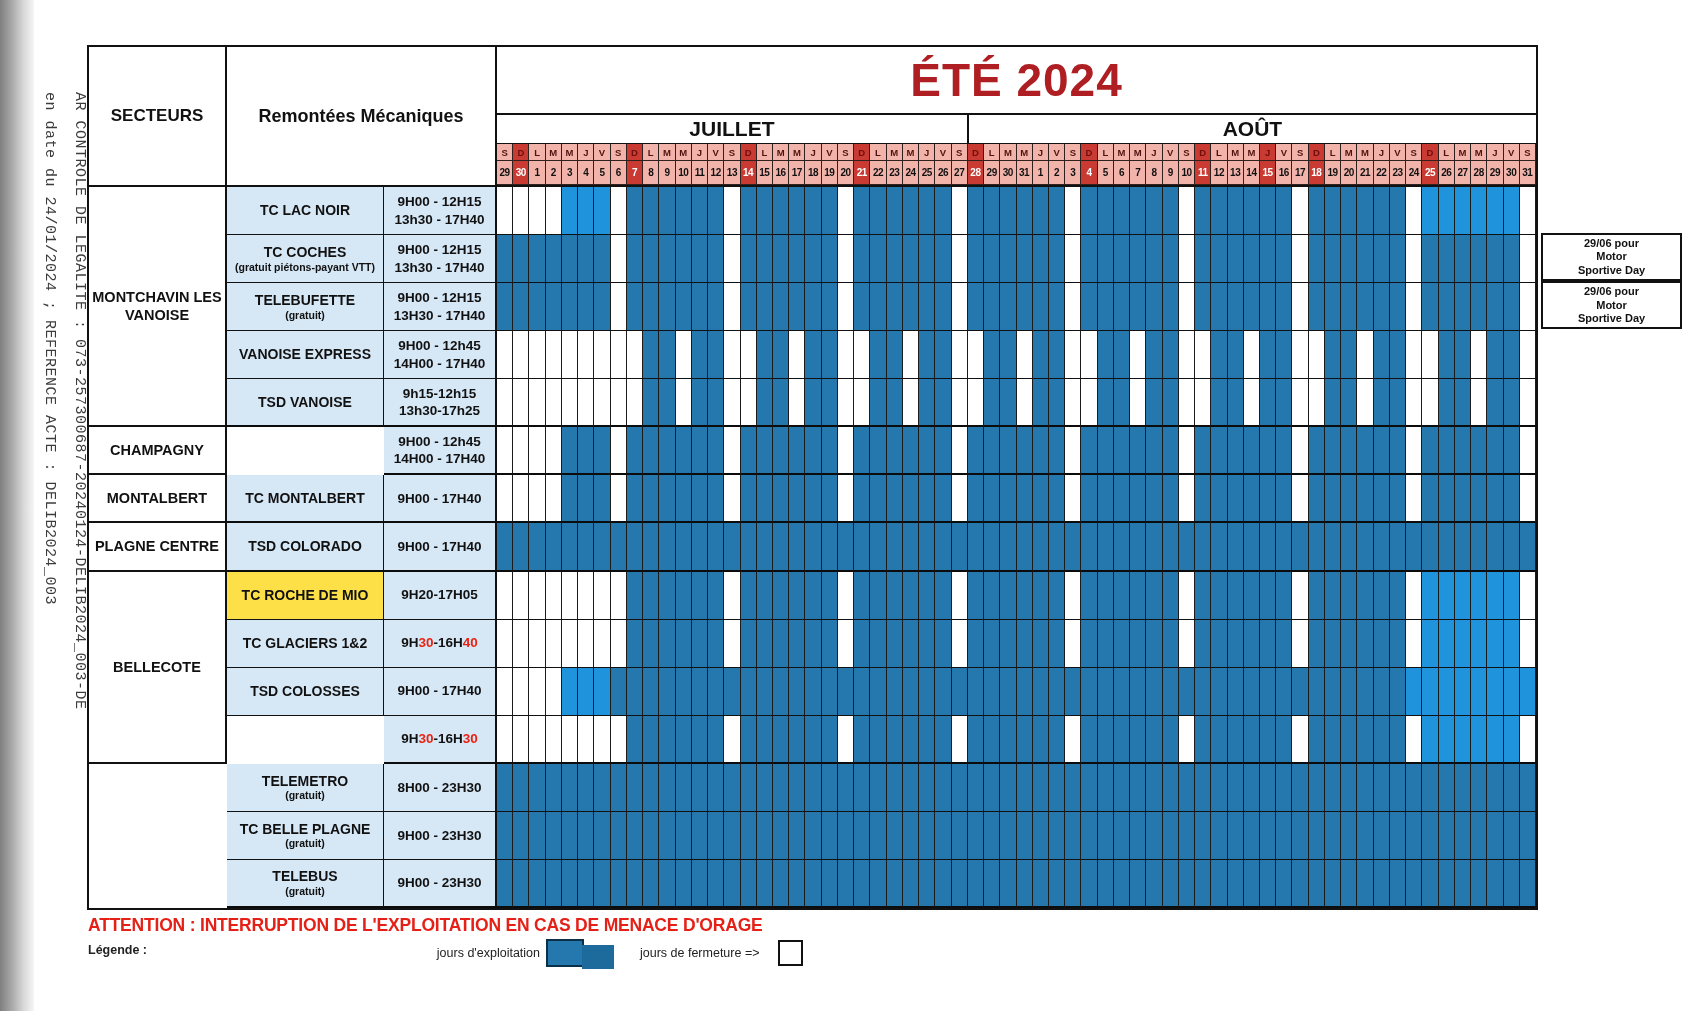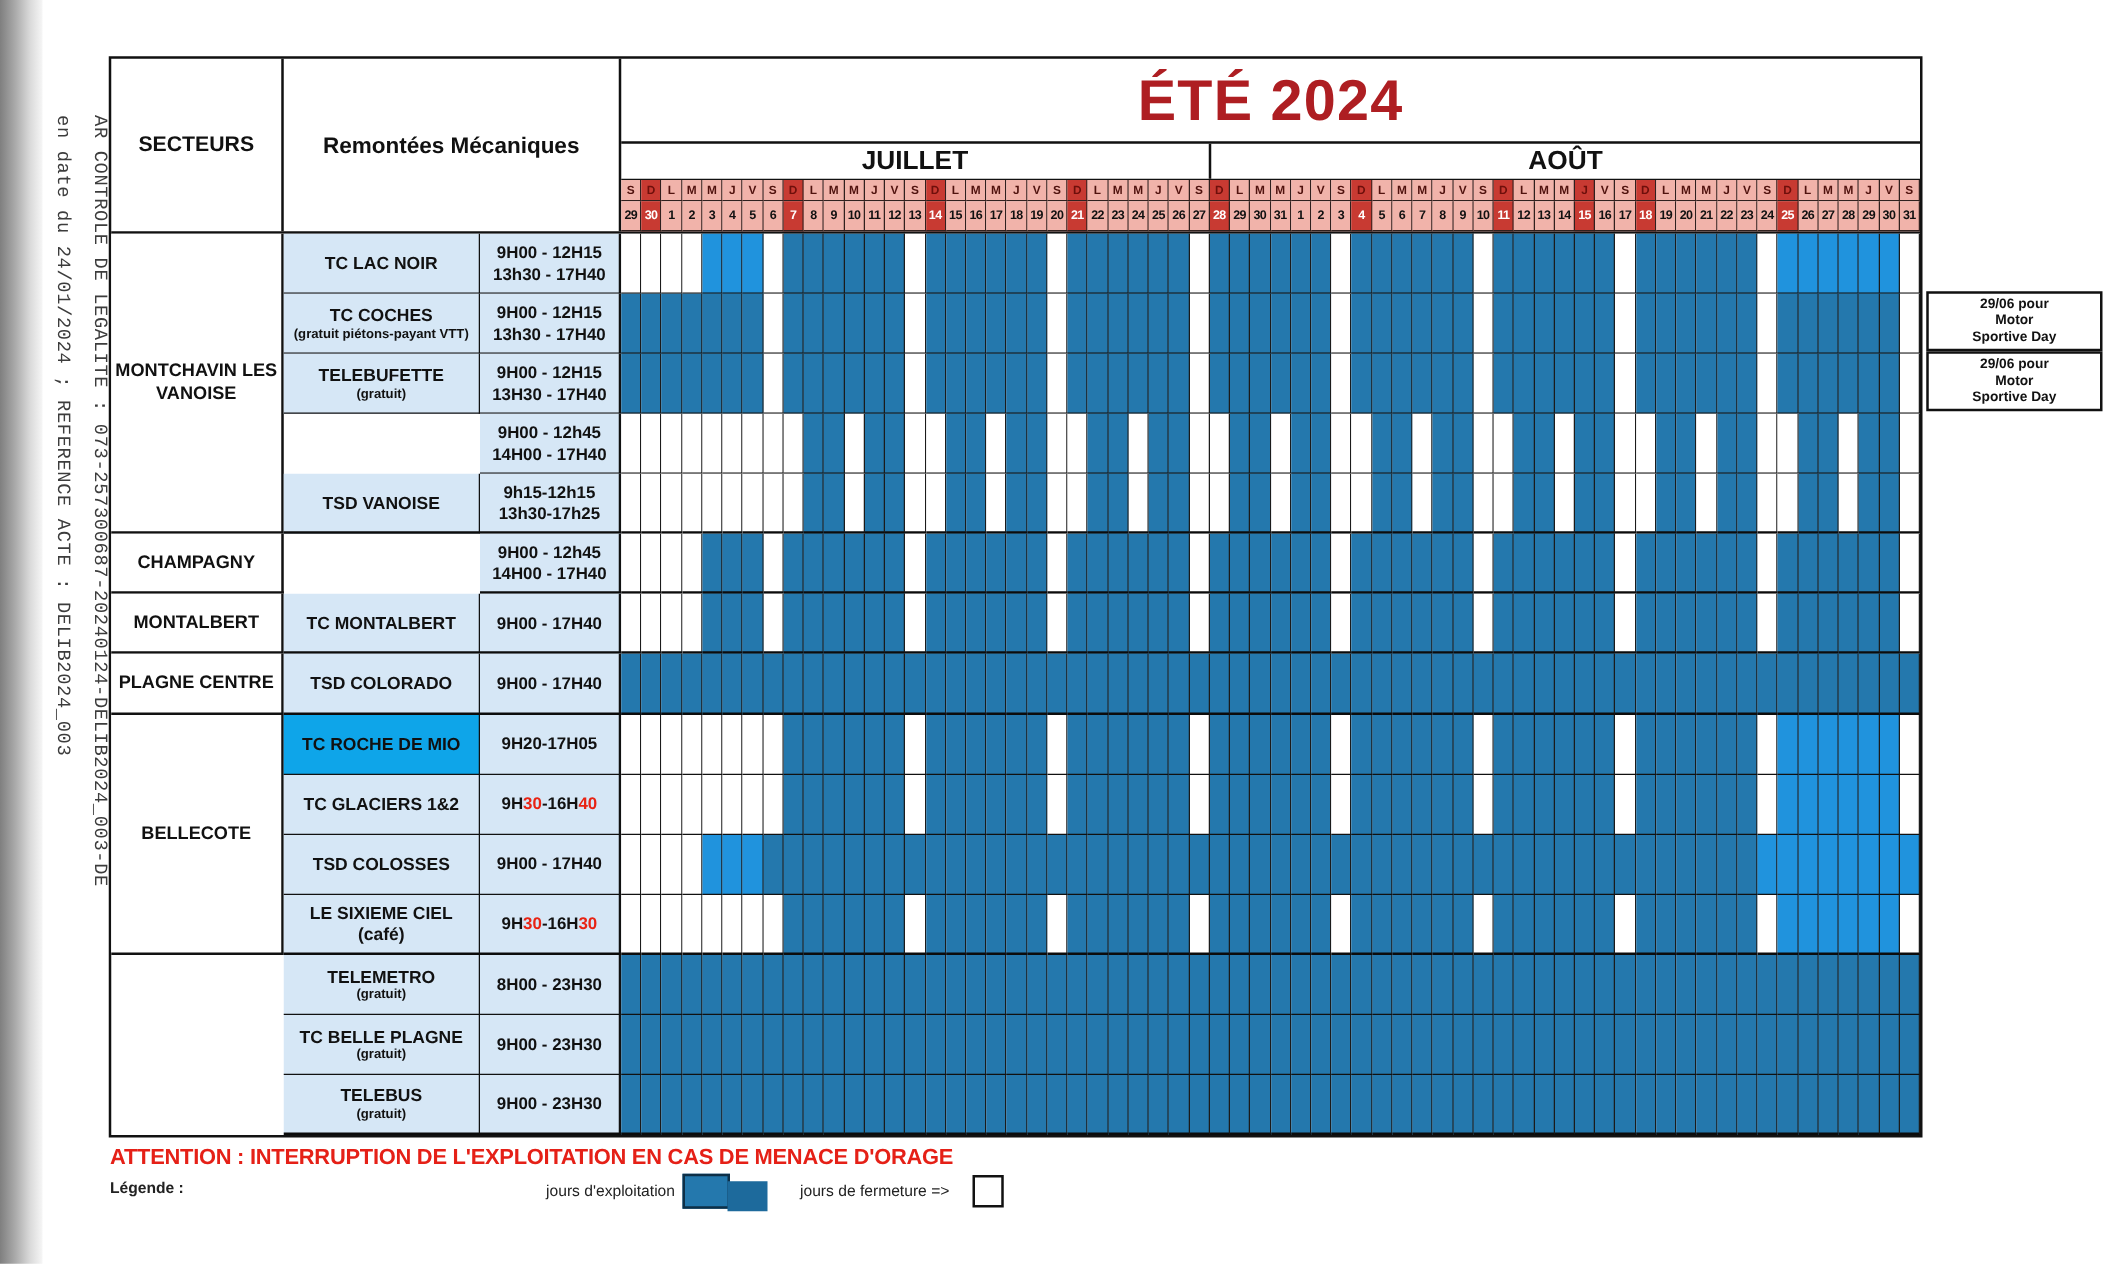--- a/index.html
+++ b/index.html
@@ -453,20 +453,23 @@
       <div class="day-cell" style="grid-area: 3 / 58; background: rgb(36, 120, 173);"></div>
       <div class="day-cell" style="grid-area: 3 / 59; background: rgb(36, 120, 173);"></div>
       <div class="day-cell" style="grid-area: 3 / 60; background: rgb(255, 255, 255);"></div>
       <div class="day-cell" style="grid-area: 3 / 61; background: rgb(36, 120, 173);"></div>
       <div class="day-cell" style="grid-area: 3 / 62; background: rgb(36, 120, 173);"></div>
       <div class="day-cell" style="grid-area: 3 / 63; background: rgb(36, 120, 173);"></div>
       <div class="day-cell" style="grid-area: 3 / 64; background: rgb(36, 120, 173);"></div>
       <div class="day-cell" style="grid-area: 3 / 65; background: rgb(36, 120, 173);"></div>
       <div class="day-cell" style="grid-area: 3 / 66; background: rgb(36, 120, 173);"></div>
       <div class="day-cell" style="grid-area: 3 / 67; background: rgb(255, 255, 255);"></div>
+      <div class="name-cell" style="grid-row: 4; background: rgb(214, 231, 246);">
+        <div>VANOISE EXPRESS</div>
+      </div>
       <div class="hours-cell" style="grid-row: 4; background: rgb(214, 231, 246);">
         <div><span>9H00 - 12h45</span></div>
         <div><span>14H00 - 17H40</span></div>
       </div>
       <div class="day-cell" style="grid-area: 4 / 4; background: rgb(255, 255, 255);"></div>
       <div class="day-cell" style="grid-area: 4 / 5; background: rgb(255, 255, 255);"></div>
       <div class="day-cell" style="grid-area: 4 / 6; background: rgb(255, 255, 255);"></div>
       <div class="day-cell" style="grid-area: 4 / 7; background: rgb(255, 255, 255);"></div>
       <div class="day-cell" style="grid-area: 4 / 8; background: rgb(255, 255, 255);"></div>
       <div class="day-cell" style="grid-area: 4 / 9; background: rgb(255, 255, 255);"></div>
@@ -800,21 +803,21 @@
       <div class="day-cell grp" style="grid-area: 8 / 58; background: rgb(36, 120, 173);"></div>
       <div class="day-cell grp" style="grid-area: 8 / 59; background: rgb(36, 120, 173);"></div>
       <div class="day-cell grp" style="grid-area: 8 / 60; background: rgb(36, 120, 173);"></div>
       <div class="day-cell grp" style="grid-area: 8 / 61; background: rgb(36, 120, 173);"></div>
       <div class="day-cell grp" style="grid-area: 8 / 62; background: rgb(36, 120, 173);"></div>
       <div class="day-cell grp" style="grid-area: 8 / 63; background: rgb(36, 120, 173);"></div>
       <div class="day-cell grp" style="grid-area: 8 / 64; background: rgb(36, 120, 173);"></div>
       <div class="day-cell grp" style="grid-area: 8 / 65; background: rgb(36, 120, 173);"></div>
       <div class="day-cell grp" style="grid-area: 8 / 66; background: rgb(36, 120, 173);"></div>
       <div class="day-cell grp" style="grid-area: 8 / 67; background: rgb(36, 120, 173);"></div>
-      <div class="name-cell" style="grid-row: 9; background: #0ea5e9;">
+      <div class="name-cell" style="grid-row: 9; background: #fde047;">
         <div>TC ROCHE DE MIO</div>
       </div>
       <div class="hours-cell" style="grid-row: 9; background: rgb(214, 231, 246);">
         <div><span>9H20-17H05</span></div>
       </div>
       <div class="day-cell" style="grid-area: 9 / 4; background: rgb(255, 255, 255);"></div>
       <div class="day-cell" style="grid-area: 9 / 5; background: rgb(255, 255, 255);"></div>
       <div class="day-cell" style="grid-area: 9 / 6; background: rgb(255, 255, 255);"></div>
       <div class="day-cell" style="grid-area: 9 / 7; background: rgb(255, 255, 255);"></div>
       <div class="day-cell" style="grid-area: 9 / 8; background: rgb(255, 255, 255);"></div>
@@ -1010,23 +1013,20 @@
       <div class="day-cell" style="grid-area: 11 / 58; background: rgb(36, 120, 173);"></div>
       <div class="day-cell" style="grid-area: 11 / 59; background: rgb(36, 120, 173);"></div>
       <div class="day-cell" style="grid-area: 11 / 60; background: rgb(32, 147, 221);"></div>
       <div class="day-cell" style="grid-area: 11 / 61; background: rgb(32, 147, 221);"></div>
       <div class="day-cell" style="grid-area: 11 / 62; background: rgb(32, 147, 221);"></div>
       <div class="day-cell" style="grid-area: 11 / 63; background: rgb(32, 147, 221);"></div>
       <div class="day-cell" style="grid-area: 11 / 64; background: rgb(32, 147, 221);"></div>
       <div class="day-cell" style="grid-area: 11 / 65; background: rgb(32, 147, 221);"></div>
       <div class="day-cell" style="grid-area: 11 / 66; background: rgb(32, 147, 221);"></div>
       <div class="day-cell" style="grid-area: 11 / 67; background: rgb(32, 147, 221);"></div>
-      <div class="name-cell grp" style="grid-row: 12; background: rgb(214, 231, 246);">
-        <div>LE SIXIEME CIEL (café)</div>
-      </div>
       <div class="hours-cell grp" style="grid-row: 12; background: rgb(214, 231, 246);">
         <div><span>9H</span><span style="color: rgb(232, 35, 19);">30</span><span>-16H</span><span style="color: rgb(232, 35, 19);">30</span></div>
       </div>
       <div class="day-cell grp" style="grid-area: 12 / 4; background: rgb(255, 255, 255);"></div>
       <div class="day-cell grp" style="grid-area: 12 / 5; background: rgb(255, 255, 255);"></div>
       <div class="day-cell grp" style="grid-area: 12 / 6; background: rgb(255, 255, 255);"></div>
       <div class="day-cell grp" style="grid-area: 12 / 7; background: rgb(255, 255, 255);"></div>
       <div class="day-cell grp" style="grid-area: 12 / 8; background: rgb(255, 255, 255);"></div>
       <div class="day-cell grp" style="grid-area: 12 / 9; background: rgb(255, 255, 255);"></div>
       <div class="day-cell grp" style="grid-area: 12 / 10; background: rgb(255, 255, 255);"></div>

